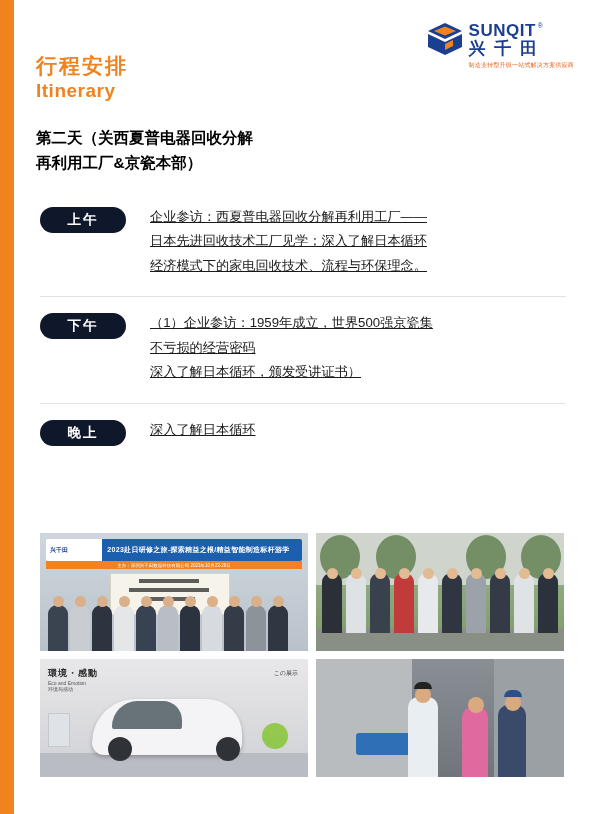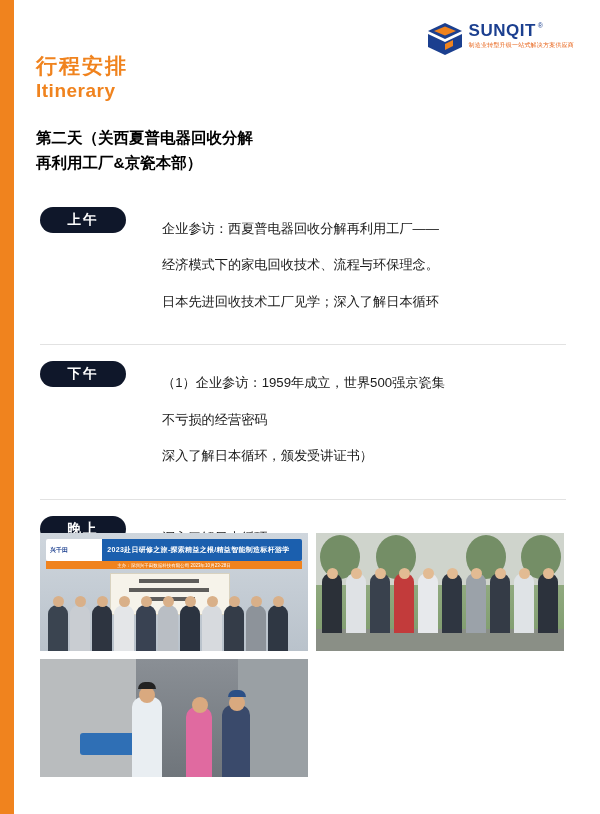--- a/index.html
+++ b/index.html
@@ -135,21 +135,21 @@
     border-radius: 13px 13px 13px 13px;
     margin-top: 2px;
   }
   .row-text {
     margin-left: 24px;
     font-size: 13.2px;
     color: #1a1a1a;
     line-height: 1.85;
     flex: 1 1 auto;
   }
-  .row-text p { margin: 12px; }
+  .row-text p { margin: 0; text-decoration: underline; }
   .divider {
     height: 1px;
     background: #e2e2e2;
     margin: 10px 34px 14px 40px;
   }
 
   
   .photos {
     position: absolute;
     left: 40px;
@@ -243,39 +243,40 @@
       <polygon points="18,4.5 29,9 18,13.5 7,9" fill="#f0831e"></polygon>
       <polygon points="1,12 18,20 18,33 1,25" fill="#1b3f8f"></polygon>
       <polygon points="35,12 18,20 18,33 35,25" fill="#1b3f8f"></polygon>
       <polygon points="18,22 26,18 26,24 18,28" fill="#f0831e"></polygon>
     </svg>
     <div class="logo-text-block">
       <div class="logo-row">
         <span class="logo-brand-en">SUNQIT</span>
         <span class="logo-reg">®</span>
       </div>
+      <div class="logo-brand-cn">兴 千 田</div>
       <div class="logo-tag">制造业转型升级一站式解决方案供应商</div>
     </div>
   </div>
 
   <div class="title-cn">行程安排</div>
   <div class="title-en">Itinerary</div>
   <div class="subtitle">
     <div>第二天（关西夏普电器回收分解</div>
     <div>再利用工厂&amp;京瓷本部）</div>
   </div>
 
   <div class="schedule">
 
     <div class="row">
       <div class="tag">上午</div>
       <div class="row-text">
         <p>企业参访：西夏普电器回收分解再利用工厂——</p>
+        <p>日本先进回收技术工厂见学；深入了解日本循环</p>
         <p>经济模式下的家电回收技术、流程与环保理念。</p>
-        <p>日本先进回收技术工厂见学；深入了解日本循环</p>
       </div>
     </div>
 
     <div class="divider"></div>
 
     <div class="row">
       <div class="tag">下午</div>
       <div class="row-text">
         <p>（1）企业参访：1959年成立，世界500强京瓷集</p>
         <p>不亏损的经营密码</p>
@@ -355,20 +356,35 @@
       <div class="pp" style="left:150px;background:#9ba2a9;"></div>
         <div class="head" style="left:155px;bottom:72px;"></div>
       <div class="pp" style="left:174px;background:#343b46;"></div>
         <div class="head" style="left:179px;bottom:72px;"></div>
       <div class="pp" style="left:198px;background:#dfe3e6;"></div>
         <div class="head" style="left:203px;bottom:72px;"></div>
       <div class="pp" style="left:222px;background:#2c323c;"></div>
         <div class="head" style="left:227px;bottom:72px;"></div>
     </div>
 
+    <div class="photo p3">
+      <div class="floor"></div>
+      <div class="sign">
+        <span>環境・感動</span>
+        <small>Eco and Emotion</small>
+        <small>环境与感动</small>
+      </div>
+      <div class="signjp">この展示</div>
+      <div class="panel"></div>
+      <div class="green"></div>
+      <div class="car"></div>
+      <div class="windshield"></div>
+      <div class="wheel" style="left:68px;"></div>
+      <div class="wheel" style="left:176px;"></div>
+    </div>
 
     <div class="photo p4">
       <div class="mach"></div>
       <div class="mach2"></div>
       <div class="tray"></div>
       <div class="pp" style="left:92px;background:#e9eef2;"></div>
       <div class="head" style="left:99px;bottom:74px;"></div>
       <div class="cap" style="left:98px;bottom:88px;background:#222;"></div>
       <div class="pp" style="left:146px;background:#e06aa0;width:26px;height:70px;"></div>
       <div class="head" style="left:152px;bottom:64px;"></div>

